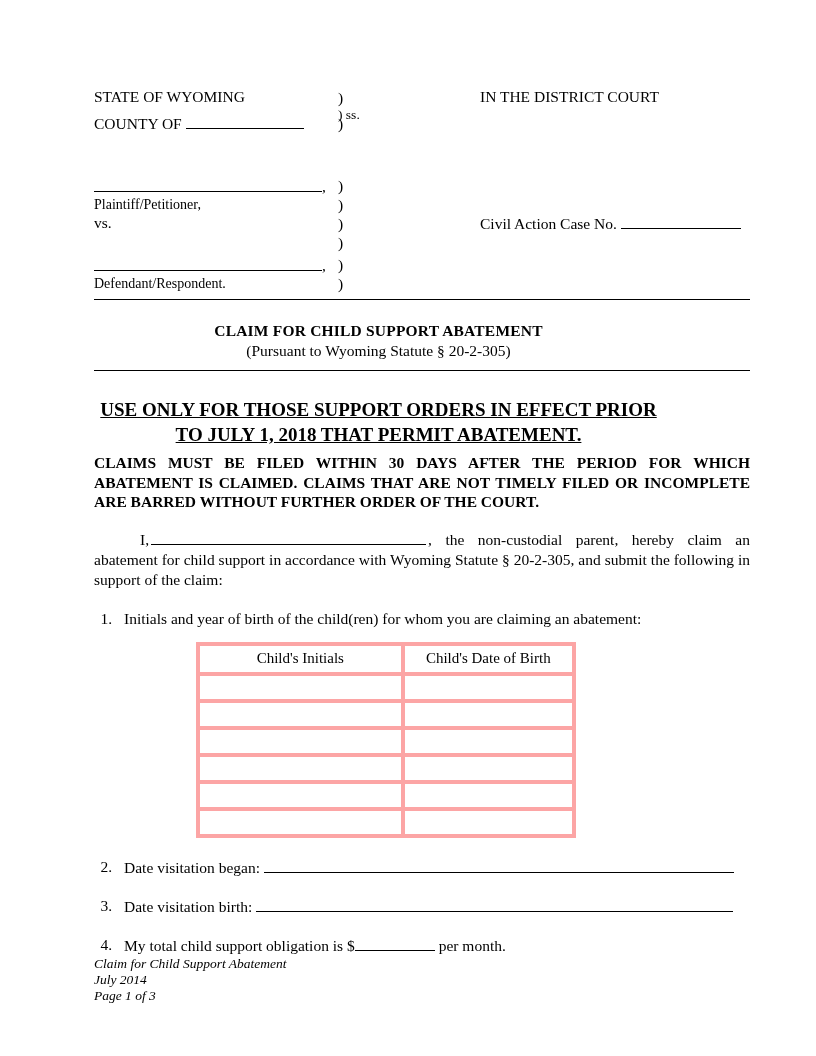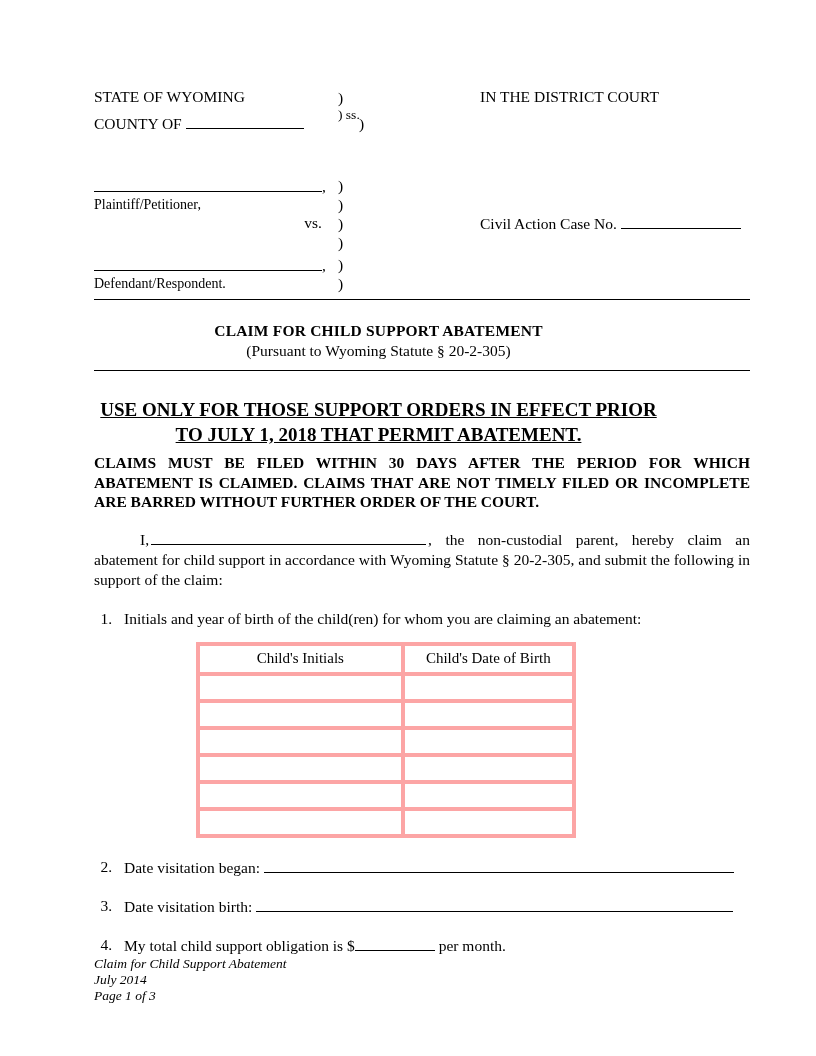--- a/index.html
+++ b/index.html
@@ -40,39 +40,39 @@
   }
   .col-right {
     flex: 1 1 auto;
   }
   .line-under {
     display: inline-block;
     border-bottom: 1px solid #000;
     height: 14px;
   }
   .row1 { height: 26px; }
-  .row2 { height: 26px; gap: 21px; }
+  .row2 { height: 26px; }
   .ss { font-size: 13.5px; }
 
   .blank-name {
     display: inline-block;
     width: 228px;
     border-bottom: 1px solid #000;
     height: 15px;
   }
   .party-label {
     font-size: 14px;
     margin-top: 1px;
   }
   .paren {
     font-size: 15.5px;
     line-height: 19px;
   }
   .vs {
-    text-align: right;
+    text-align: left;
     width: 228px;
     font-size: 15.5px;
   }
   .case-no {
     font-size: 15.5px;
     margin-top: 2px;
   }
   .case-blank {
     display: inline-block;
     width: 120px;

